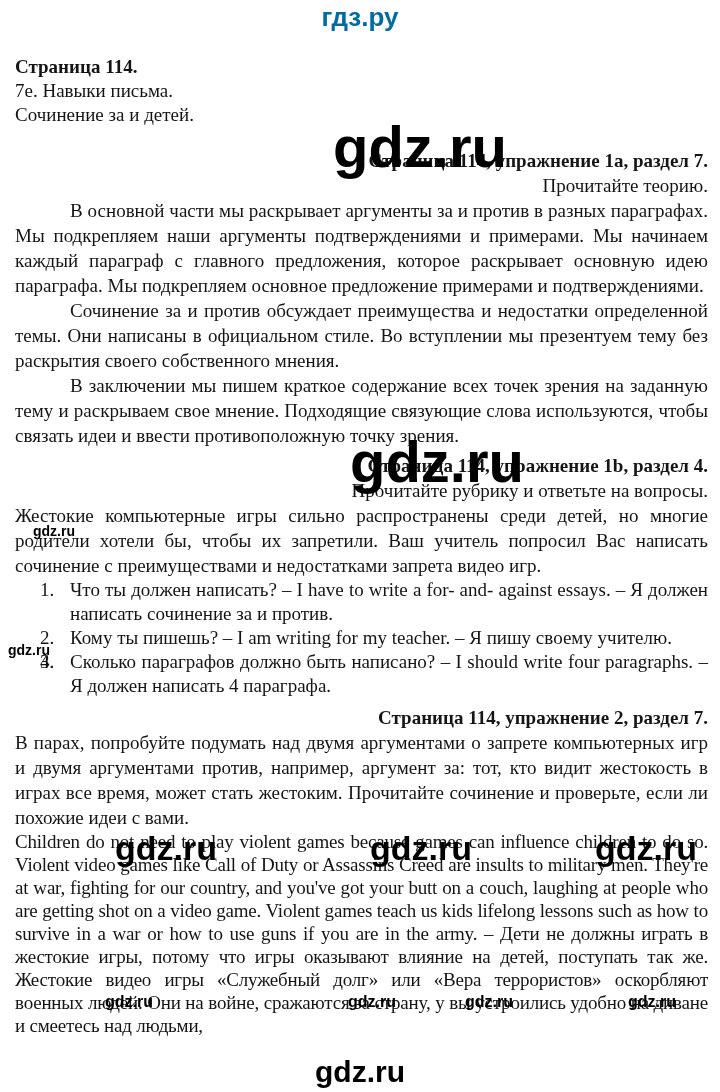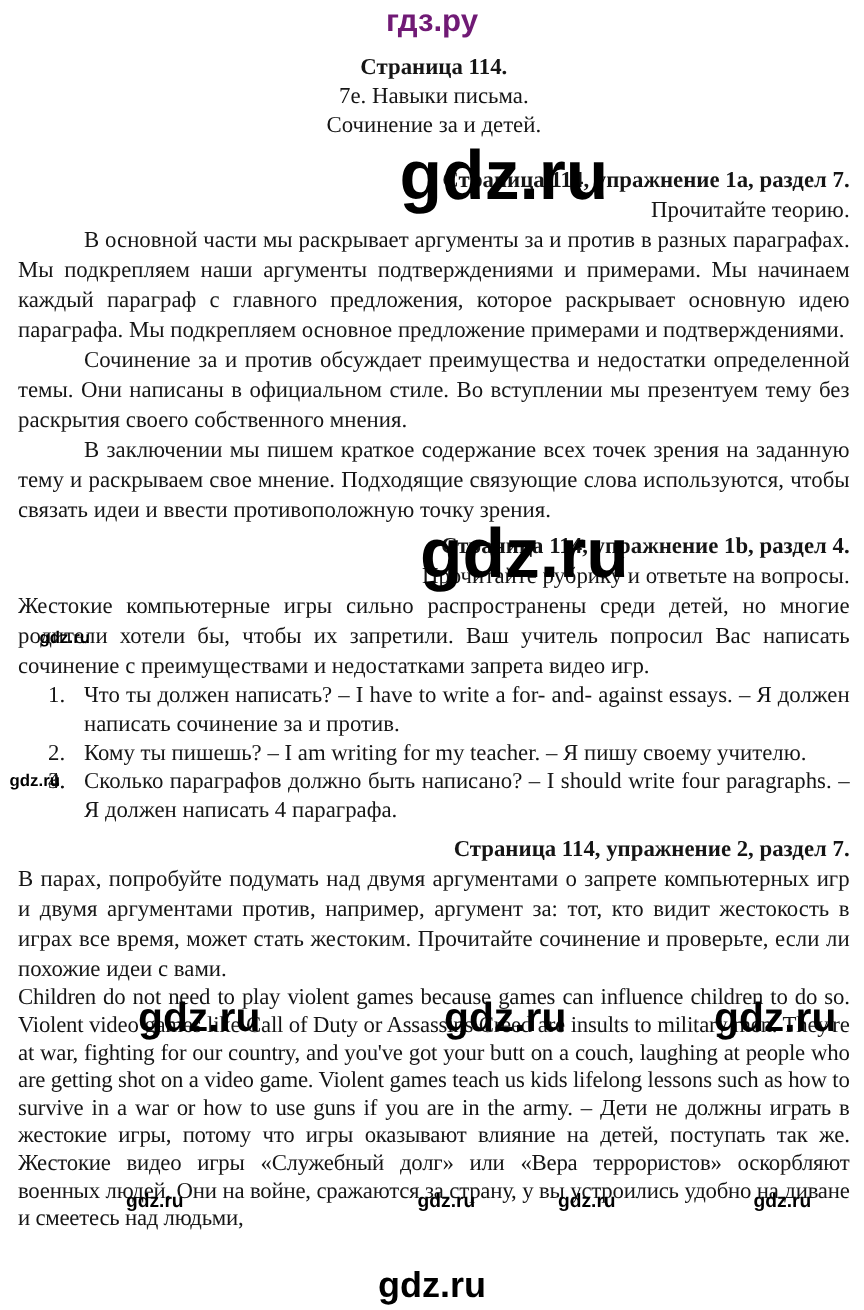--- a/index.html
+++ b/index.html
@@ -12,29 +12,29 @@
     font-family: "Liberation Serif", serif;
     overflow: hidden;
   }
   .logo-top {
     font-family: "Liberation Sans", sans-serif;
     font-weight: bold;
     font-size: 26px;
     line-height: 28px;
     text-align: center;
     padding-top: 3px;
-    color: #701a75;
+    color: #0369a1;
   }
   .content {
     padding: 0 12px 0 15px;
     font-size: 19px;
     line-height: 25px;
     text-align: justify;
   }
-  .intro { margin-top: 14px; line-height: 24px; text-align: center; }
+  .intro { margin-top: 24px; line-height: 24px; text-align: left; }
   .bold { font-weight: bold; }
   .h { font-weight: bold; margin: 0; text-align: right; }
   .h-1a { margin-top: 21px; }
   .h-1b { margin-top: 5px; }
   .h-2  { margin-top: 7px; }
   .instr { margin: 0; text-align: right; }
   p.para { margin: 0; text-indent: 55px; }
   p.noindent { margin: 0; text-indent: 0; }
   ol.qlist { margin: 0; padding: 0; list-style: none; line-height: 24px; }
   ol.qlist li { position: relative; padding-left: 55px; }

